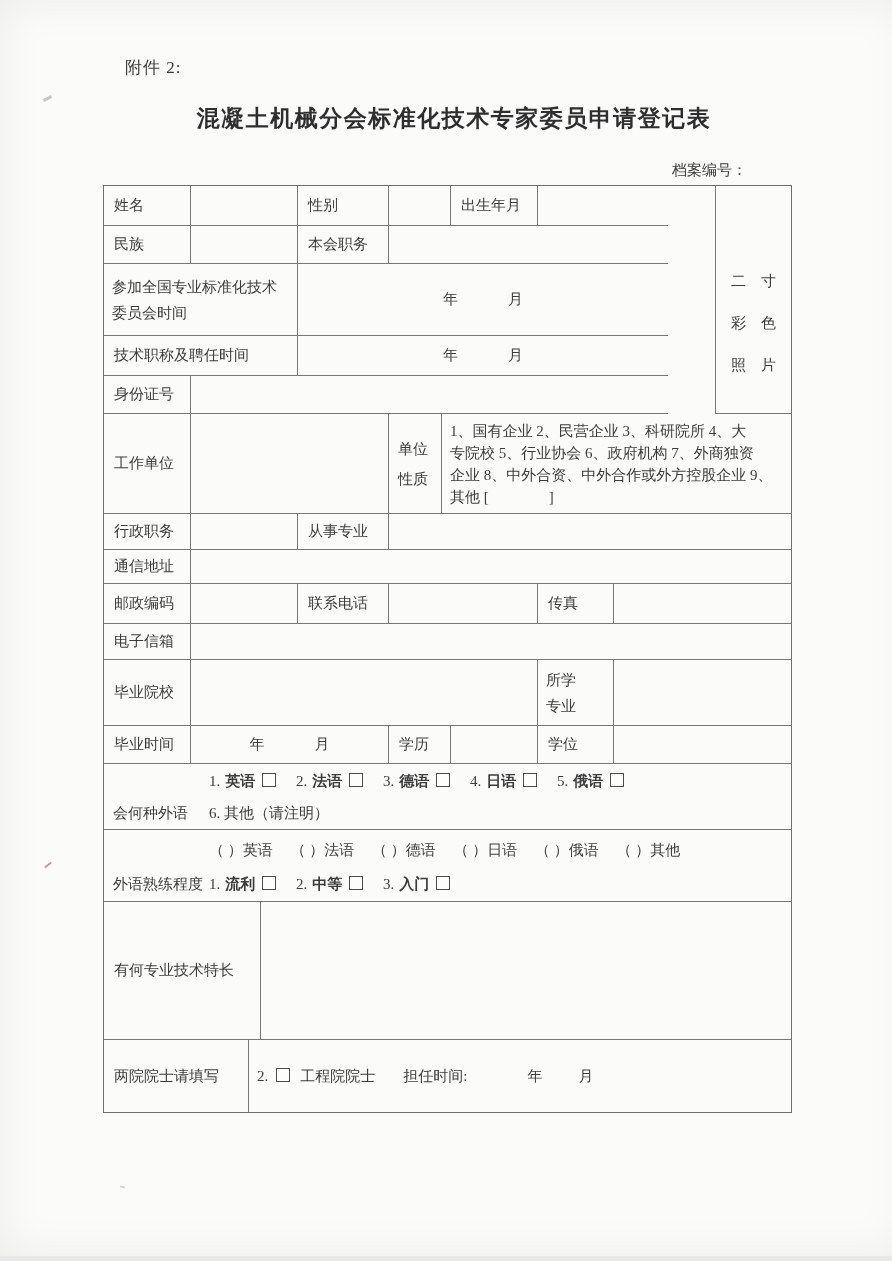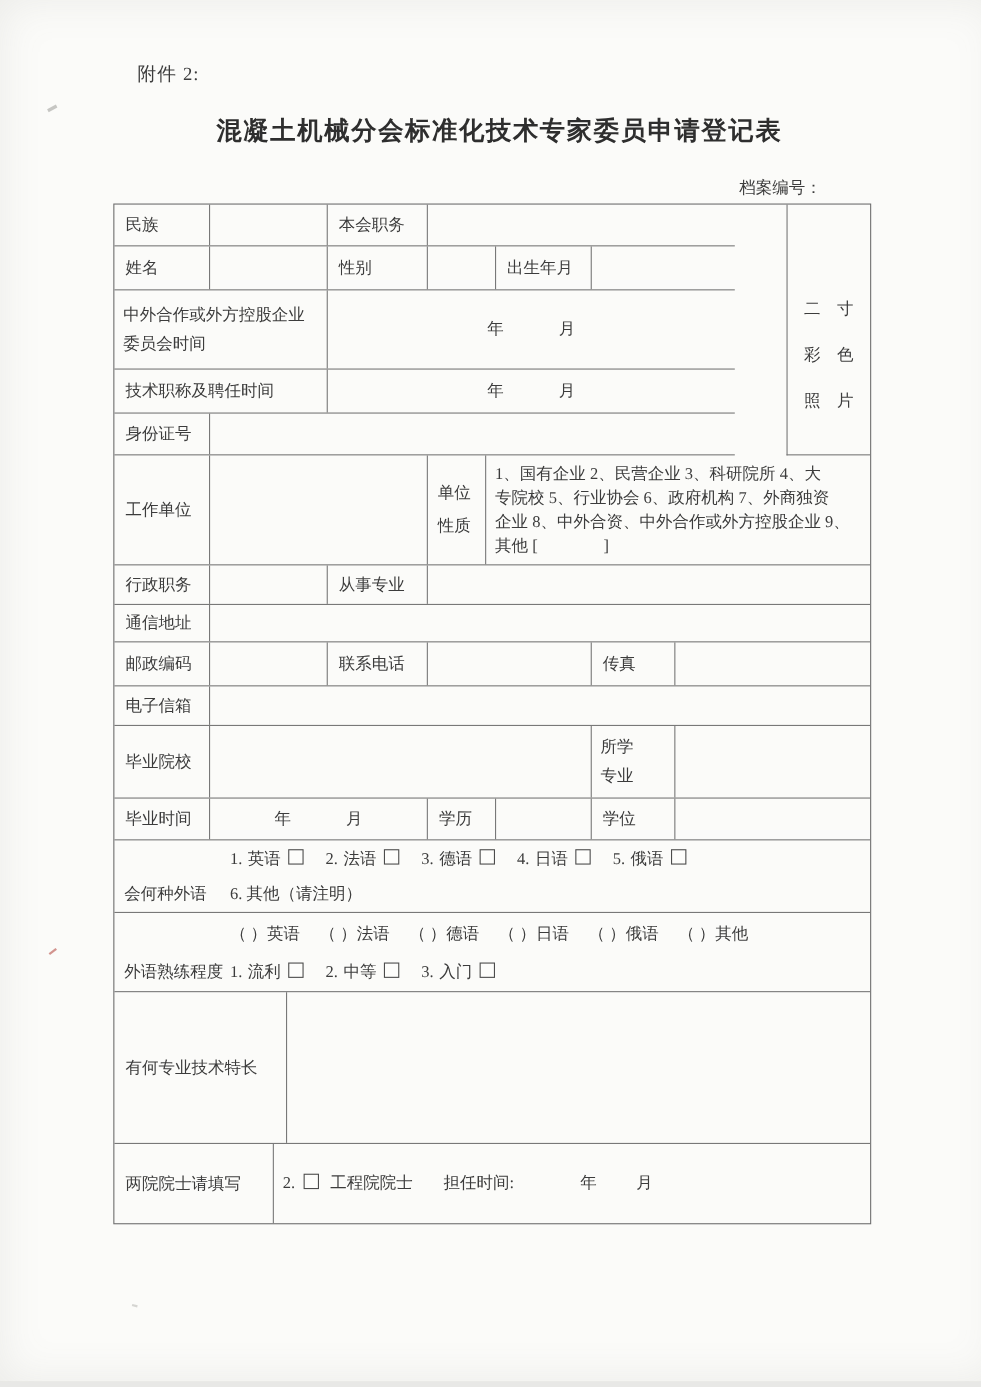--- a/index.html
+++ b/index.html
@@ -44,21 +44,21 @@
         line-height:22px; padding:4px 6px 4px 8px;}
   .opts div{white-space:nowrap;}
   .nature{flex-direction:column; justify-content:center; align-items:flex-start;
           line-height:30px; padding-left:9px;}
   .cb{display:inline-block; width:12px; height:12px; border:1px solid #4c4c4c;
       margin-left:7px; vertical-align:-1px; background:#fdfdfb;}
   .langrow{display:flex; align-items:flex-end; padding-left:9px; line-height:32px; padding-top:1px;}
   .langrow.tall{line-height:34px; padding-top:2px;}
   .langlabel{flex-shrink:0; width:96px;}
   .item{margin-right:16px; white-space:nowrap;}
-  .item .nm{margin-left:5px;}
+  .item .nm{margin-left:5px;font-weight:bold;}
   .pitem{margin-right:14px; white-space:nowrap;}
   .acbody{flex-direction:column; justify-content:center; align-items:flex-start;
           line-height:34px; padding-left:8px;}
   .acline{white-space:nowrap;}
   .acline .cb{margin-left:8px; margin-right:10px;}
   .acline .duty{margin-left:28px;}
   .acline .yy{margin-left:60px;}
   .acline .mm{margin-left:36px;}
   
   .art{position:absolute; pointer-events:none;}
@@ -73,39 +73,39 @@
 
   <div class="attachment">附件 2:</div>
   <div class="title">混凝土机械分会标准化技术专家委员申请登记表</div>
   <div class="archive">档案编号：</div>
 
   <div class="tbl">
 
     <div class="top">
       <div class="topL">
 
-        <div class="r h38">
-          <div class="c w87">民族</div>
-          <div class="c w107"></div>
-          <div class="c w91">本会职务</div>
-          <div class="cl"></div>
-        </div>
-
         <div class="r h40">
           <div class="c w87">姓名</div>
           <div class="c w107"></div>
           <div class="c w91">性别</div>
           <div class="c w62"></div>
           <div class="c w87">出生年月</div>
           <div class="cl"></div>
         </div>
 
+        <div class="r h38">
+          <div class="c w87">民族</div>
+          <div class="c w107"></div>
+          <div class="c w91">本会职务</div>
+          <div class="cl"></div>
+        </div>
+
         <div class="r h72">
           <div class="c w194 two-line">
-            <span>中外合作或外方控股企业</span>
+            <span>参加全国专业标准化技术</span>
             <span>委员会时间</span>
           </div>
           <div class="cl ym">
             <span>年</span>
             <span>月</span>
           </div>
         </div>
 
         <div class="r h40">
           <div class="c w194">技术职称及聘任时间</div>

